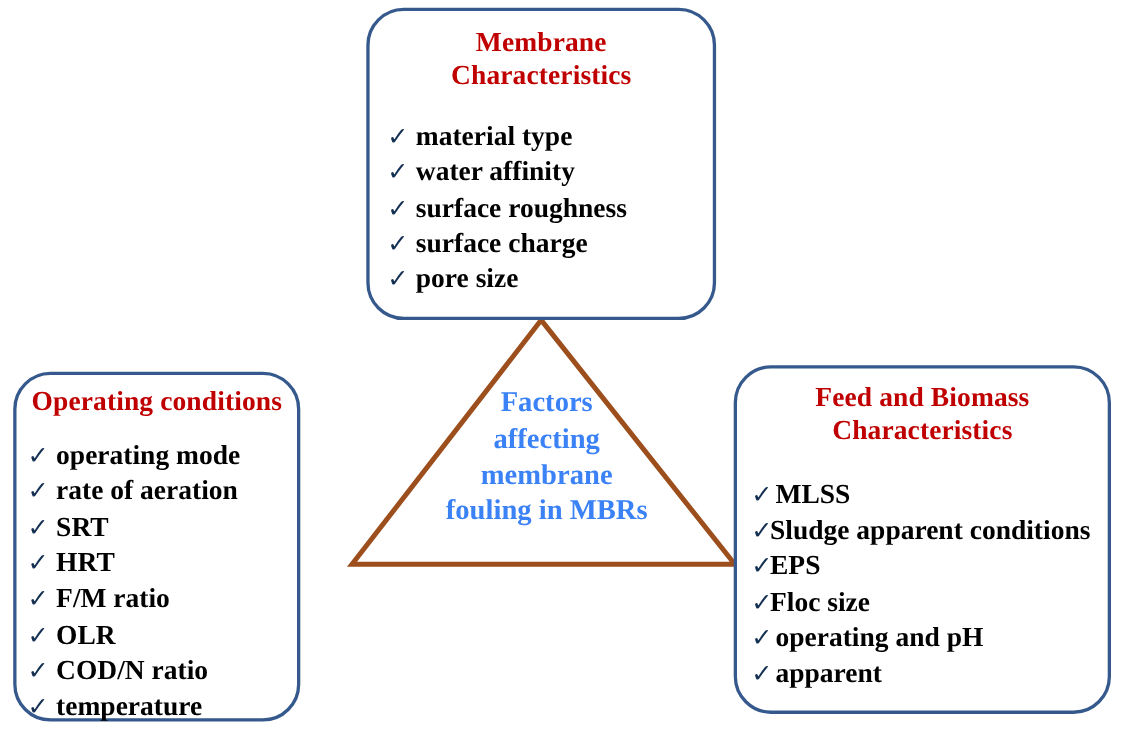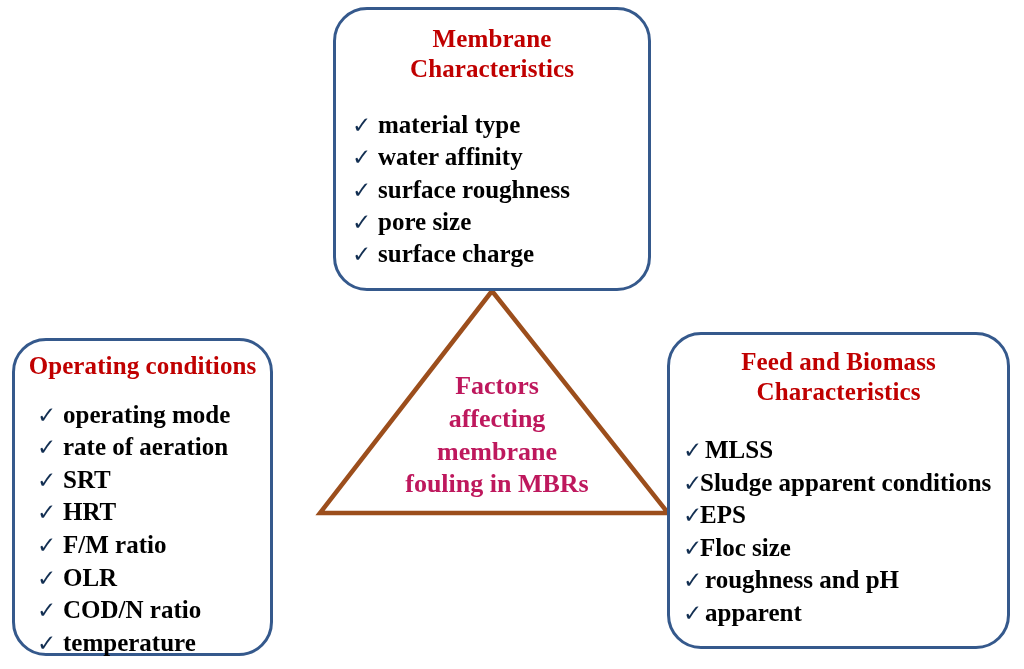--- a/index.html
+++ b/index.html
@@ -79,21 +79,21 @@
     top: 338px;
     width: 261px;
     height: 318px;
   }
   #box-operating .box-title {
     margin-top: 10px;
     font-size: 25px;
   }
   #box-operating .box-list {
     margin-top: 18px;
-    margin-left: 22px;
+    margin-left: 10px;
     line-height: 1.305;
   }
   #box-operating .check { width: 26px; }
 
   
   #box-feed {
     left: 667px;
     top: 332px;
     width: 343px;
     height: 317px;
@@ -118,25 +118,24 @@
     width: 1024px;
     height: 669px;
     pointer-events: none;
   }
   #triangle-label {
     position: absolute;
     left: 352px;
     top: 350px;
     width: 290px;
     text-align: center;
-    color: #be185d;
+    color: #3b82f6;
     font-weight: bold;
     font-size: 26px;
     line-height: 1.26;
-    margin-top: 20px;
   }
   #triangle-label .tl {
     display: block;
     white-space: nowrap;
   }
 </style>
 </head>
 <body>
 
 <div id="canvas">
@@ -154,22 +153,22 @@
 
   <div class="box" id="box-membrane">
     <div class="box-title">
       <div>Membrane</div>
       <div>Characteristics</div>
     </div>
     <ul class="box-list">
       <li><span class="check">✓</span><span>material type</span></li>
       <li><span class="check">✓</span><span>water affinity</span></li>
       <li><span class="check">✓</span><span>surface roughness</span></li>
+      <li><span class="check">✓</span><span>surface charge</span></li>
       <li><span class="check">✓</span><span>pore size</span></li>
-      <li><span class="check">✓</span><span>surface charge</span></li>
     </ul>
   </div>
 
   <div class="box" id="box-operating">
     <div class="box-title">
       <div>Operating conditions</div>
     </div>
     <ul class="box-list">
       <li><span class="check">✓</span><span>operating mode</span></li>
       <li><span class="check">✓</span><span>rate of aeration</span></li>
@@ -185,18 +184,18 @@
   <div class="box" id="box-feed">
     <div class="box-title">
       <div>Feed and Biomass</div>
       <div>Characteristics</div>
     </div>
     <ul class="box-list">
       <li><span class="check">✓</span><span>MLSS</span></li>
       <li><span class="check tight">✓</span><span>Sludge apparent conditions</span></li>
       <li><span class="check tight">✓</span><span>EPS</span></li>
       <li><span class="check tight">✓</span><span>Floc size</span></li>
-      <li><span class="check">✓</span><span>roughness and pH</span></li>
+      <li><span class="check">✓</span><span>operating and pH</span></li>
       <li><span class="check">✓</span><span>apparent</span></li>
     </ul>
   </div>
 
 </div>
 
 </body></html>

